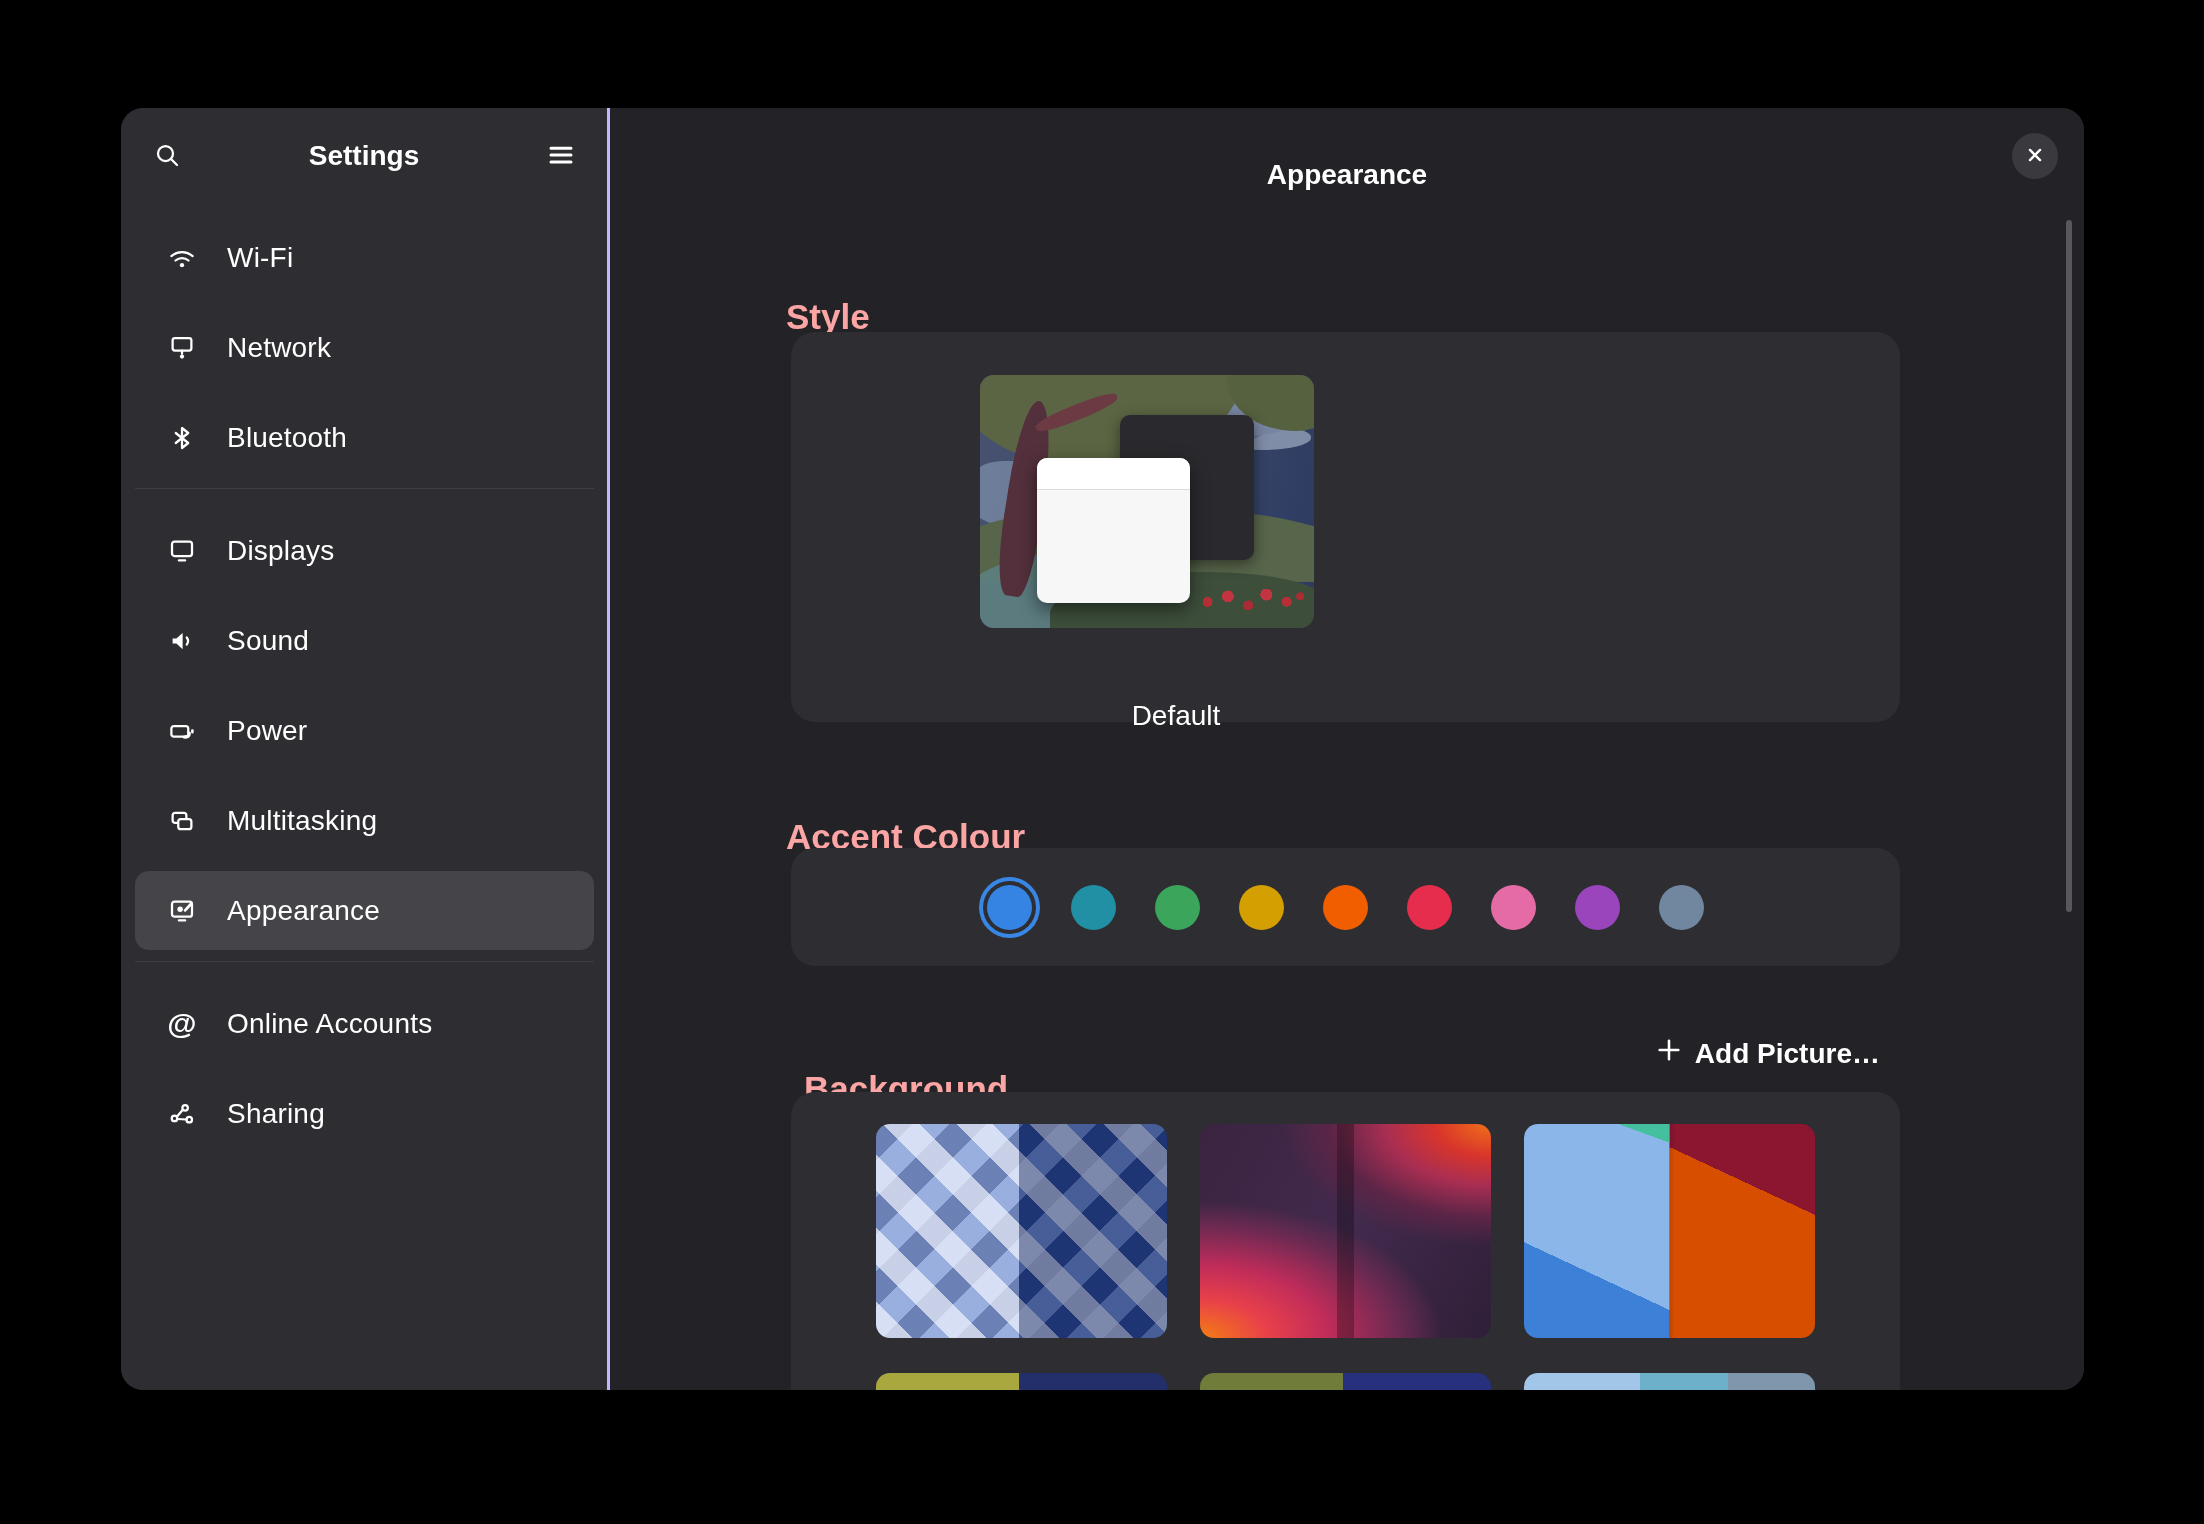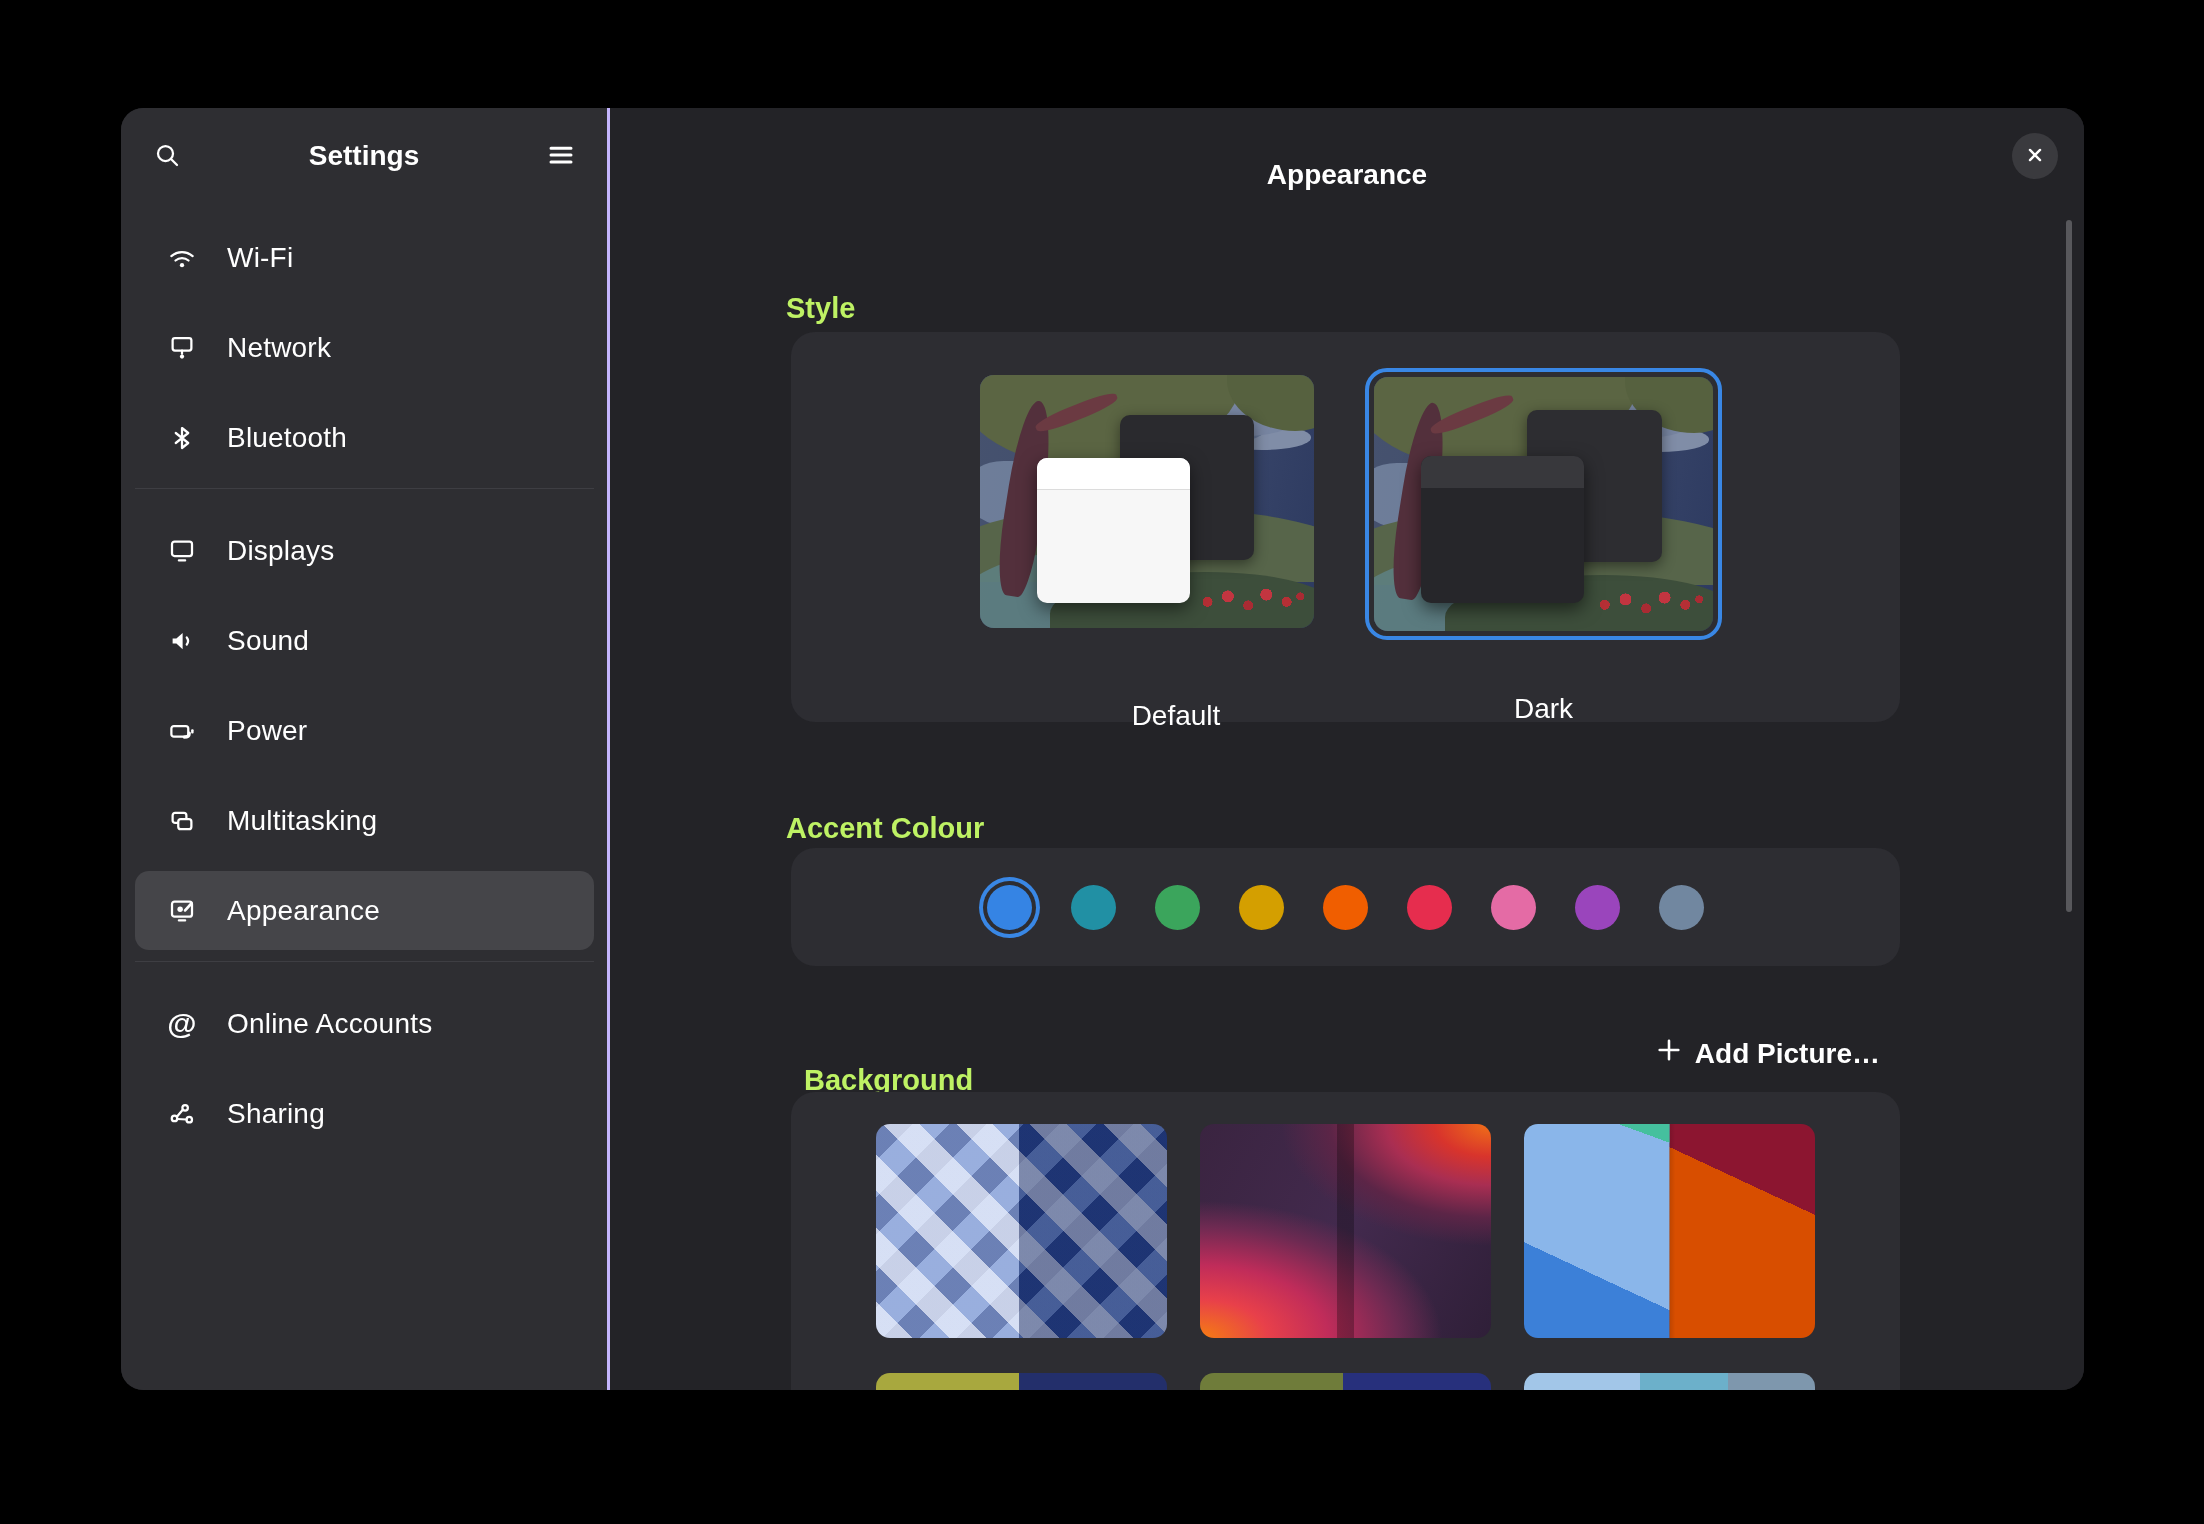--- a/index.html
+++ b/index.html
@@ -30,21 +30,21 @@
 
   
   .main{position:absolute;left:489px;top:0;width:1474px;height:100%;background:#232327;}
   .headerbar{position:absolute;left:0;top:0;width:100%;height:96px;}
   .page-title{position:absolute;left:0;right:0;top:0;height:96px;display:flex;align-items:center;justify-content:center;
               font-size:28px;font-weight:bold;}
   .close-btn{position:absolute;right:26px;top:25px;width:46px;height:46px;border-radius:50%;background:#3a3a3e;border:none;
              display:flex;align-items:center;justify-content:center;cursor:pointer;padding:0;}
   .close-btn svg{width:22px;height:22px;}
 
-  .section-title{position:absolute;font-size:29px;font-weight:bold;color:#bef264;}
+  .section-title{position:absolute;font-size:35px;font-weight:bold;color:#fca5a5;}
   .card{position:absolute;background:#2d2d32;border-radius:24px;}
 
   
   #style-card{left:181px;top:224px;width:1109px;height:390px;}
   .style-option{position:absolute;cursor:pointer;}
   .thumb{position:relative;border-radius:14px;overflow:hidden;background:#3a4560;}
   #opt-default{left:189px;top:43px;width:392px;}
   #opt-default .thumb{width:334px;height:253px;}
   #opt-dark{left:574px;top:36px;width:357px;}
   .sel-frame{width:357px;height:272px;border:4px solid #3987e5;border-radius:22px;padding:5px;}
@@ -280,44 +280,20 @@
               <div class="flowers"></div>
             </div>
             <div class="win win-back" style="left:42%;top:16%;width:40%;height:57%;"></div>
             <div class="win win-front light-win" style="left:17%;top:33%;width:46%;height:57%;">
                 <div class="hd"></div>
               </div>
           </div>
           <div class="style-label">Default</div>
         </div>
 
-        <div class="style-option" id="opt-dark">
-          <div class="sel-frame">
-            <div class="thumb">
-              <div class="landscape">
-                <div class="stars"></div>
-                  <div class="cloud"></div>
-                <div class="mount"></div>
-                <div class="foliage"></div>
-                  <div class="foliage2"></div>
-                <div class="hill-back"></div>
-                  <div class="river"></div>
-                  <div class="hill-front"></div>
-                <div class="trunk"></div>
-                  <div class="branch"></div>
-                <div class="flowers"></div>
-              </div>
-              <div class="win win-back" style="left:45%;top:13%;width:40%;height:60%;background:#2d2d31;"></div>
-              <div class="win win-front dark-win" style="left:14%;top:31%;width:48%;height:58%;">
-                  <div class="hd"></div>
-                </div>
-            </div>
-          </div>
-          <div class="style-label">Dark</div>
-        </div>
       </div>
 
       <h2 class="section-title" style="left:176px;top:680px;">Accent Colour</h2>
       <div class="card" id="accent-card">
         <div class="swatch selected" style="background: rgb(53, 132, 228);"></div>
         <div class="swatch" style="background: rgb(33, 144, 164);"></div>
         <div class="swatch" style="background: rgb(59, 165, 92);"></div>
         <div class="swatch" style="background: rgb(212, 159, 0);"></div>
         <div class="swatch" style="background: rgb(240, 94, 0);"></div>
         <div class="swatch" style="background: rgb(230, 45, 78);"></div>

